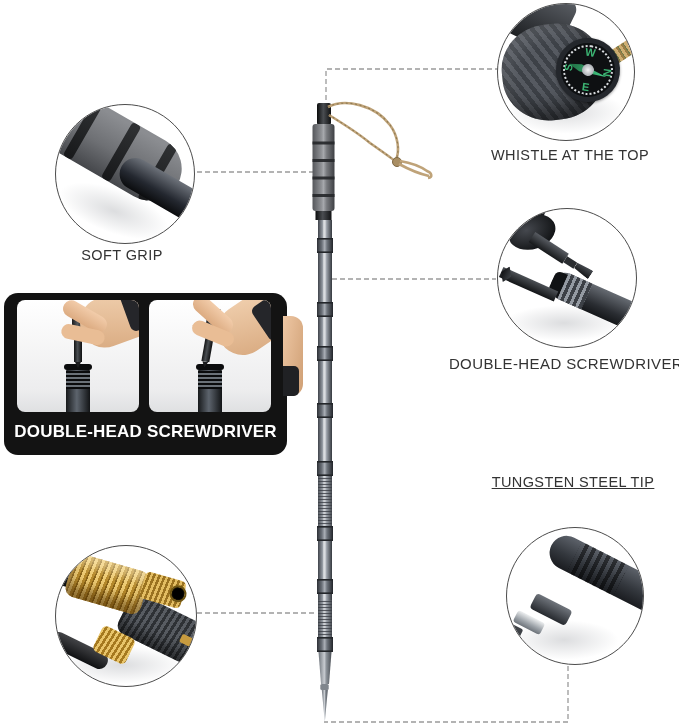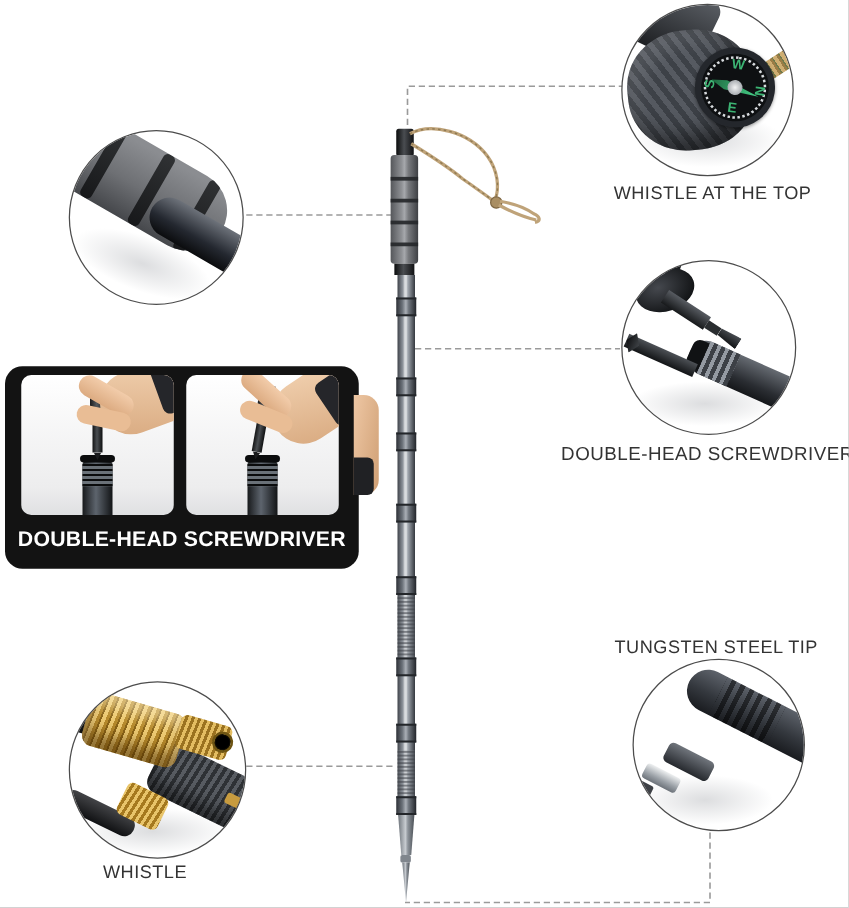--- a/index.html
+++ b/index.html
@@ -218,20 +218,21 @@
 
   <div class="circle" style="left:55px;top:104px;width:140px;height:140px;">
     <div class="floor-shadow" style="left:0;top:84px;width:116px;height:44px;transform:rotate(20deg);"></div>
     <div class="grip-foam">
       <div class="foam-gap" style="left:44px;"></div>
       <div class="foam-gap" style="left:88px;"></div>
       <div class="foam-gap" style="left:130px;"></div>
     </div>
     <div class="grip-rod"></div>
   </div>
+  <div class="callout-label" style="left:42px;top:247px;width:160px;">SOFT GRIP</div>
 
   <div class="circle" style="left:497px;top:3px;width:138px;height:138px;">
     <div class="floor-shadow" style="left:8px;top:86px;width:120px;height:44px;"></div>
     <div class="c-stub"></div>
     <div class="c-rope" style="left:14px;top:74px;width:56px;transform:rotate(-38deg);"></div>
     <div class="c-knob"></div>
     <div class="c-rope" style="left:100px;top:40px;width:50px;transform:rotate(-33deg);"></div>
     <div class="c-face">
       <span class="c-letter" style="left:50%;top:4px;transform:translateX(-50%);">W</span>
       <span class="c-letter" style="right:4px;top:50%;transform:translateY(-50%) rotate(90deg);">N</span>
@@ -288,23 +289,22 @@
     <div class="wh-pole">
       <div class="wh-chip"></div>
     </div>
     <div class="wh-collar"></div>
     <div class="wh-cord"></div>
     <div class="wh-body"></div>
     <div class="wh-nozzle">
       <div class="wh-hole"></div>
     </div>
   </div>
-  <div class="callout-label" style="left:36px;top:690px;width:160px;">WHISTLE</div>
-
-  <div class="callout-label" style="left:473px;top:510px;width:200px;">TUNGSTEN STEEL TIP</div>
+
+  <div class="callout-label" style="left:473px;top:474px;width:200px;text-decoration:underline;">TUNGSTEN STEEL TIP</div>
   <div class="circle" style="left:506px;top:527px;width:138px;height:138px;">
     <div class="floor-shadow" style="left:2px;top:92px;width:110px;height:40px;"></div>
     <div class="tp-pole">
       <div class="tp-ribs"></div>
     </div>
     <div class="tp-neck"></div>
     <div class="tp-collar"></div>
     <div class="tp-end"></div>
   </div>
 

